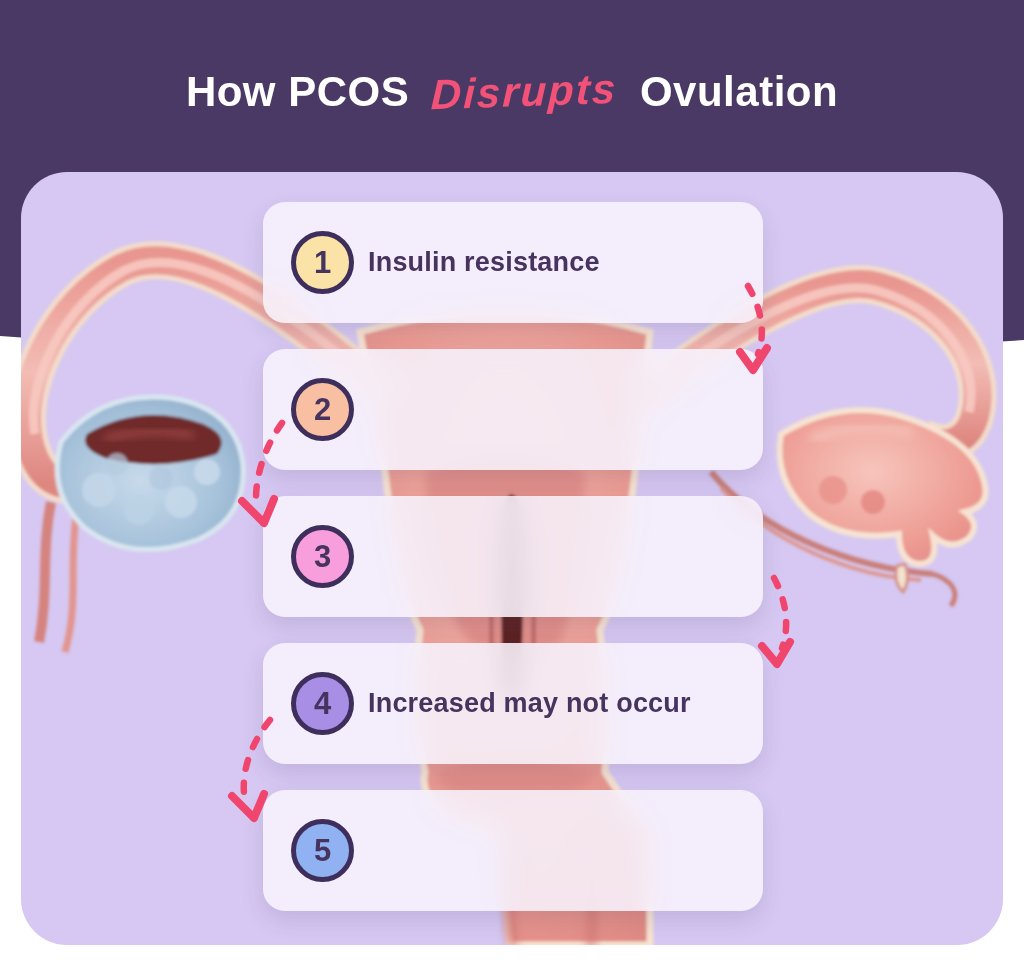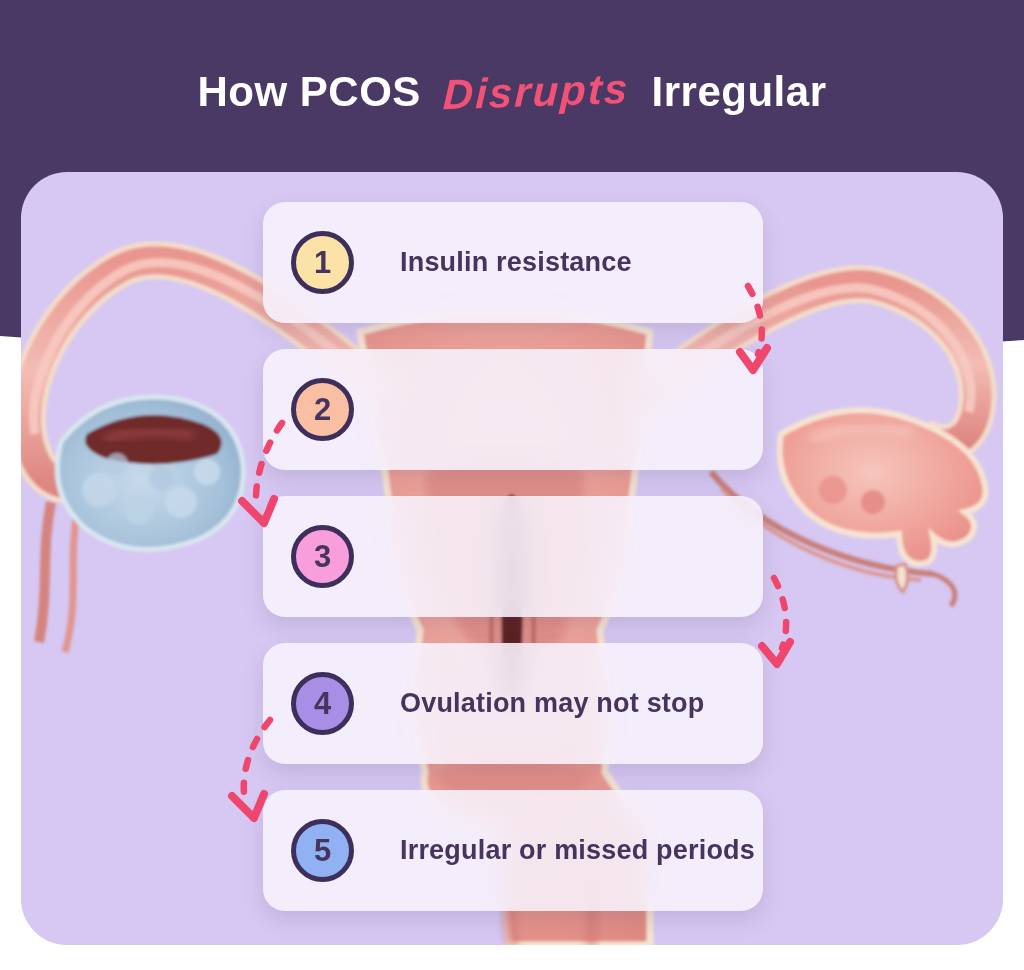--- a/index.html
+++ b/index.html
@@ -46,40 +46,40 @@
   .card:nth-of-type(4){top:471px;}
   .card:nth-of-type(5){top:618px;}
   .num-circle{
     width:63px;height:63px;border-radius:50%;
     border:5px solid var(--circle_border);
     margin-left:28px;flex:0 0 auto;
     display:flex;align-items:center;justify-content:center;
     font-size:31px;font-weight:bold;color:var(--text_purple);
   }
   .card-label{
-    margin-left:46px;font-size:27px;font-weight:bold;color:var(--text_purple);
+    margin-left:14px;font-size:27px;font-weight:bold;color:var(--text_purple);
     letter-spacing:.2px;
   }
   
   .arrow{position:absolute;pointer-events:none;}
   .arrow path{fill:none;stroke:var(--arrow_pink);stroke-linecap:round;}
   .arrow .dash{stroke-width:6.5;stroke-dasharray:9 14;}
   .arrow .head{stroke-width:8;}
 </style>
 </head>
 <body>
 
 <svg class="header-bg" width="1024" height="372" viewBox="0 0 1024 372">
   <path d="M0,0 H1024 V340 Q512,374 0,336 Z" fill="#4A3964"></path>
 </svg>
 
 <div class="title">
   <span>How PCOS</span>
   <span class="hl">Disrupts</span>
-  <span>Irregular</span>
+  <span>Ovulation</span>
 </div>
 
 <div class="panel">
 
   <svg class="anatomy" width="982" height="773" viewBox="0 0 982 773">
     <defs>
       <linearGradient id="tubeG" x1="0" y1="0" x2="0" y2="1">
         <stop offset="0" stop-color="#E8968F"></stop>
           <stop offset="0.5" stop-color="#F3BCB4"></stop>
           <stop offset="1" stop-color="#DE8680"></stop>
@@ -186,28 +186,27 @@
   <div class="card">
     <div class="num-circle" style="background: rgb(249, 158, 220);">
       <span>3</span>
     </div>
   </div>
 
   <div class="card">
     <div class="num-circle" style="background: rgb(169, 142, 230);">
       <span>4</span>
     </div>
-    <div class="card-label">Ovulation may not stop</div>
+    <div class="card-label">Increased may not occur</div>
   </div>
 
   <div class="card">
     <div class="num-circle" style="background: rgb(144, 178, 242);">
       <span>5</span>
     </div>
-    <div class="card-label">Irregular or missed periods</div>
   </div>
 </div>
 
 <svg class="arrow" style="left:728px;top:278px;" width="60" height="104" viewBox="0 0 60 104">
   <path class="dash" d="M20,8 C33,30 38,54 30,76"></path>
   <path class="head" d="M12,74 L25,92 M39,70 L25,92"></path>
 </svg>
 
 <svg class="arrow" style="left:232px;top:415px;" width="64" height="118" viewBox="0 0 64 118">
   <path class="dash" d="M50,8 C34,30 24,58 24,84"></path>

